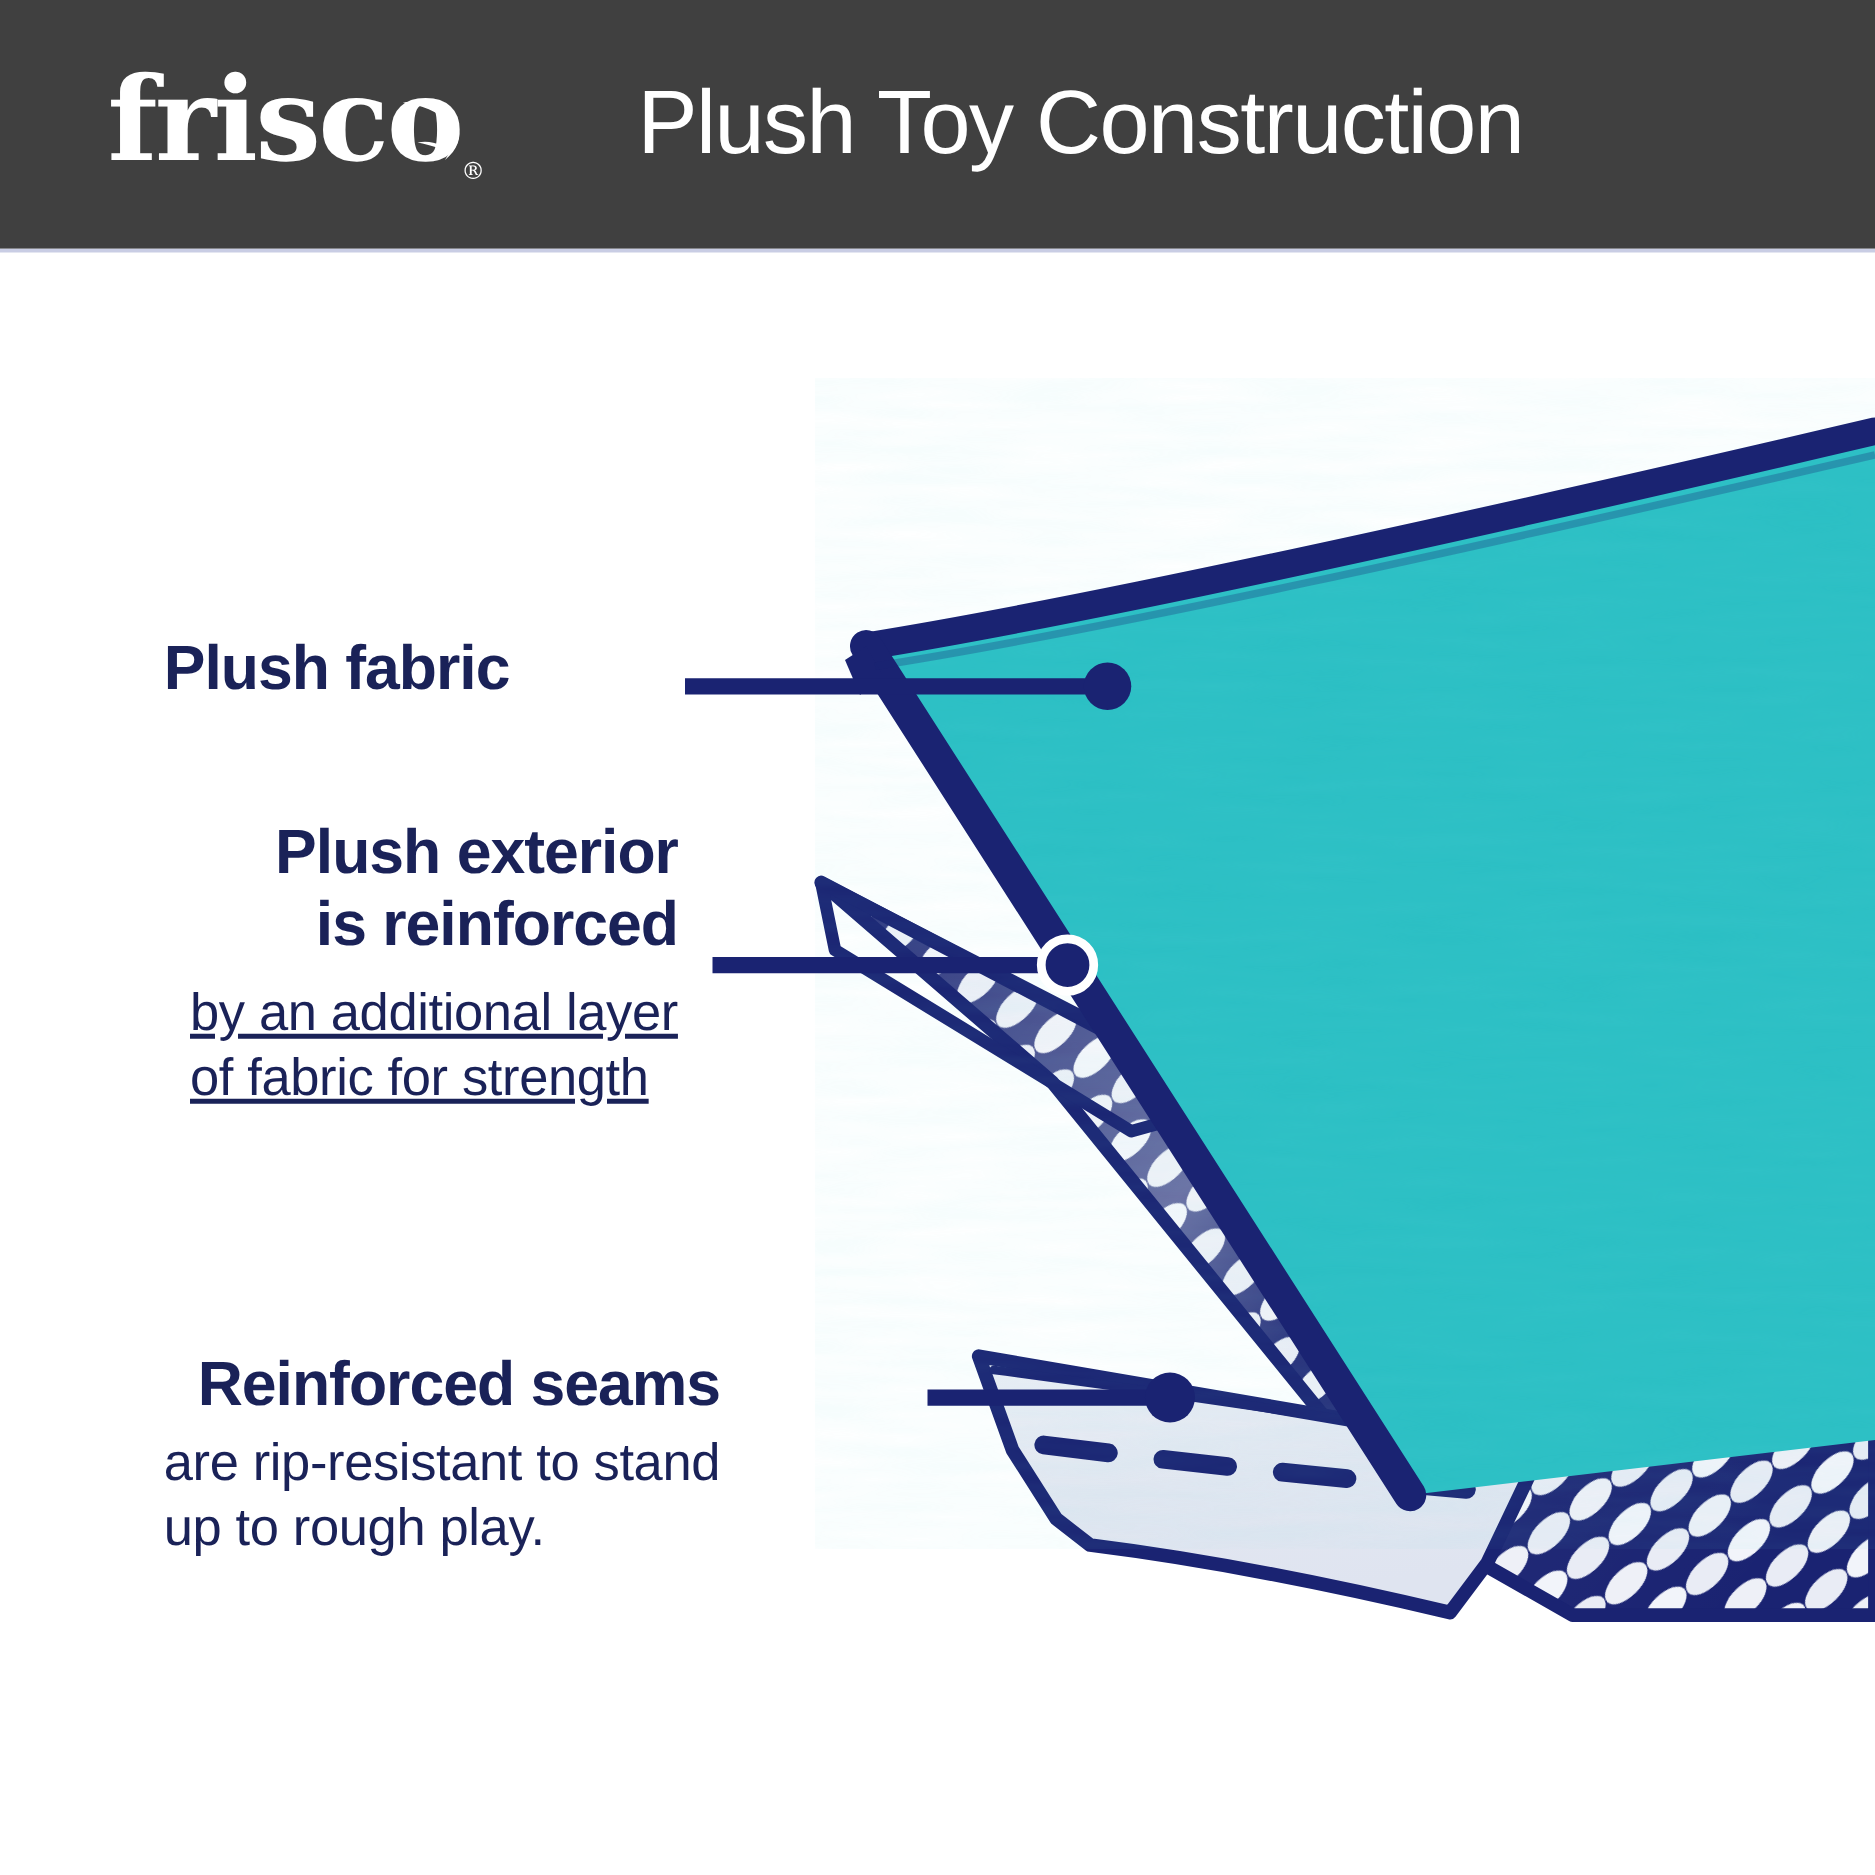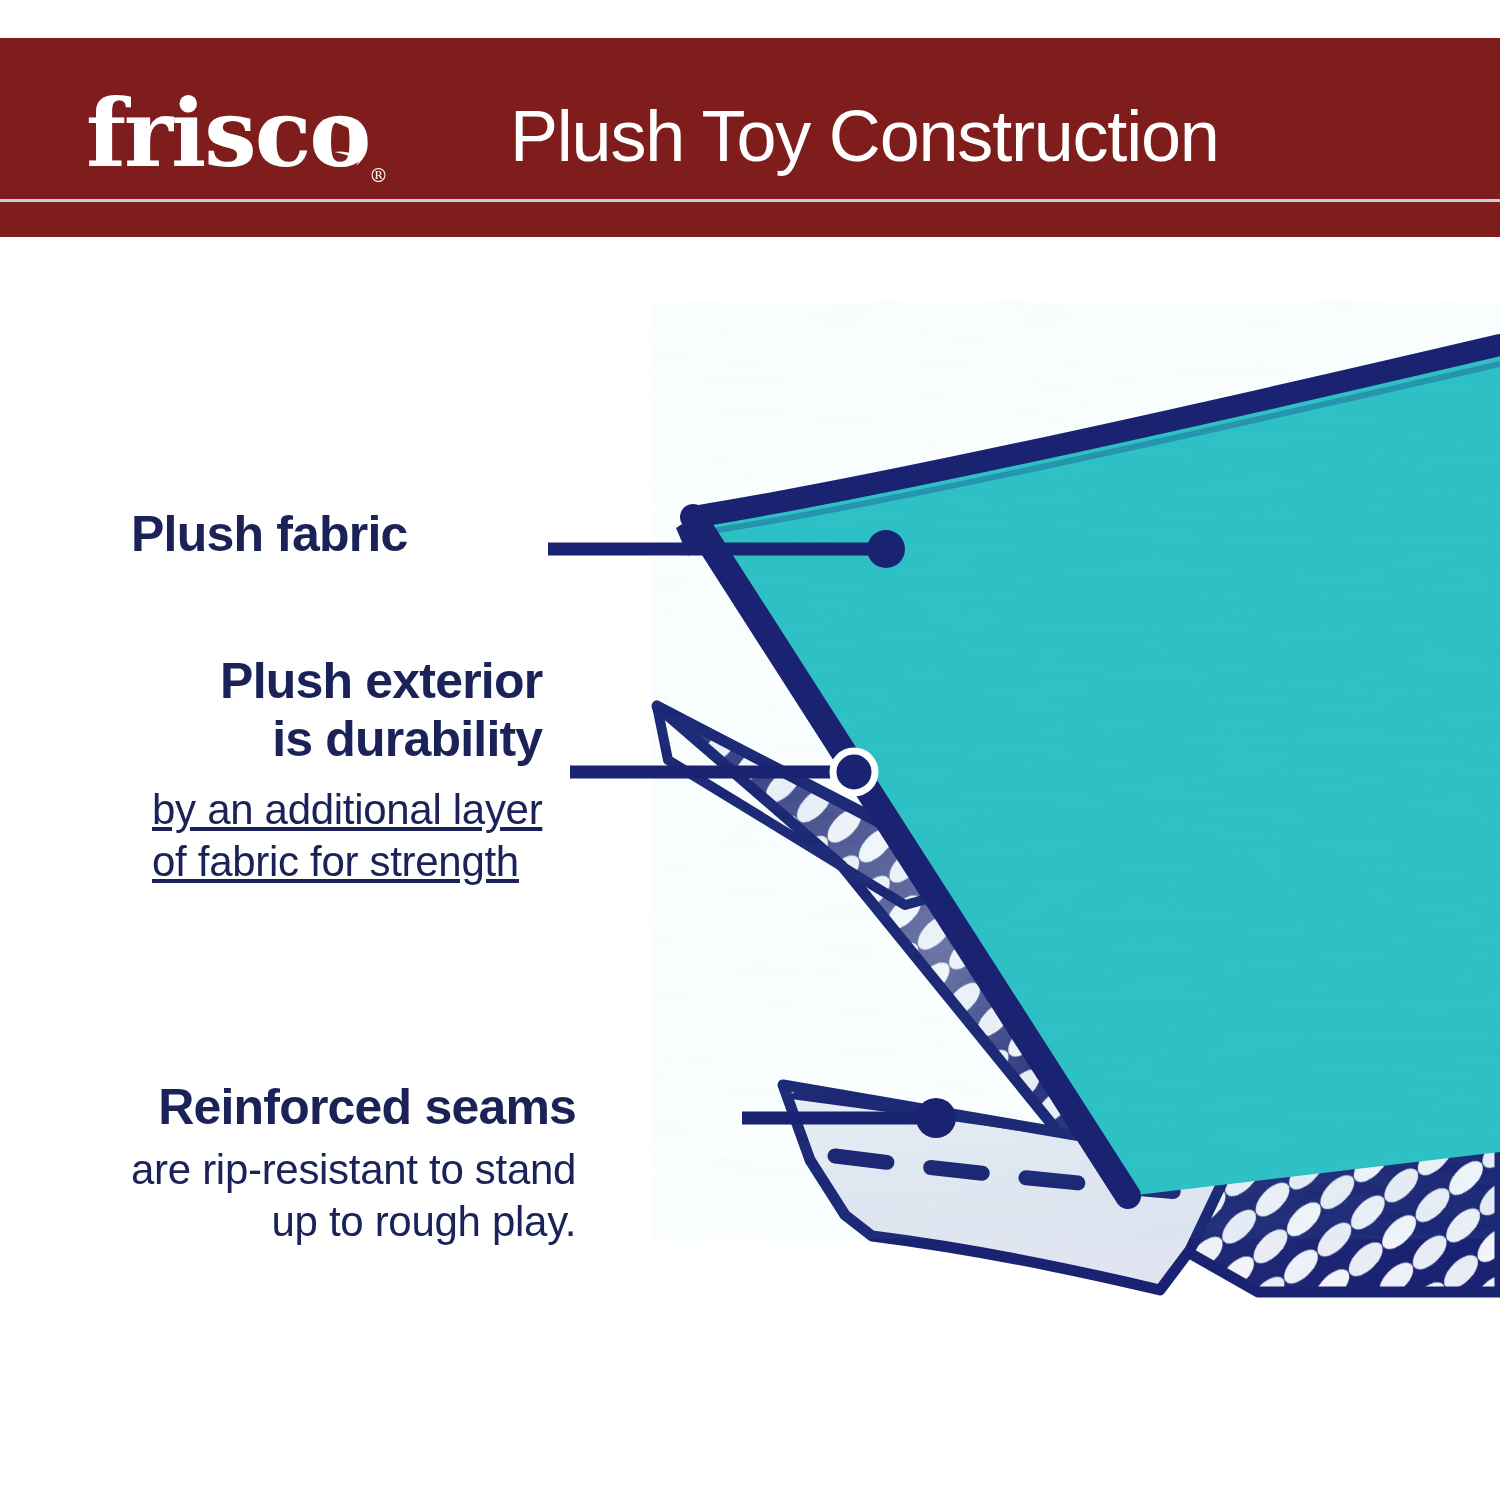--- a/index.html
+++ b/index.html
@@ -18,23 +18,22 @@
     overflow: hidden;
   }
 
   
   #header-bar {
     position: absolute;
     left: 0;
     top: 0;
     width: 1500px;
     height: 199px;
-    background: #7f1d1d;
+    background: #404040;
     box-sizing: border-box;
-    margin-top: 38px;
   }
   #header-underline {
     position: absolute;
     left: 0;
     top: 199px;
     width: 1500px;
     height: 3px;
     background: #c9cde4;
   }
   #brand-logo {
@@ -104,21 +103,21 @@
     line-height: 52px;
     letter-spacing: -0.3px;
     margin: 0;
   }
   .callout-body span { display: block; white-space: nowrap; }
 
   #callout-1 { left: 131px; top: 505px; }
   #callout-2 { left: 131px; top: 652px; margin-left: 21px; }
   #callout-2 .callout-body { margin-top: 16px; text-decoration: underline; }
   #callout-3 { left: 131px; top: 1078px; }
-  #callout-3 .callout-body { margin-top: 8px; text-align: right; }
+  #callout-3 .callout-body { margin-top: 8px; }
 
   
   #illustration {
     position: absolute;
     left: 0;
     top: 200px;
     width: 1500px;
     height: 1300px;
   }
 </style>
@@ -139,21 +138,21 @@
     <div id="header-title">Plush Toy Construction</div>
   </div>
   <div id="header-underline"></div>
 
   <div class="callout-block" id="callout-1">
     <p class="callout-heading">Plush fabric</p>
   </div>
 
   <div class="callout-block" id="callout-2">
     <p class="callout-heading">Plush exterior</p>
-    <p class="callout-heading">is durability</p>
+    <p class="callout-heading">is reinforced</p>
     <p class="callout-body">
       <span>by an additional layer</span>
       <span>of fabric for strength</span>
     </p>
   </div>
 
   <div class="callout-block" id="callout-3">
     <p class="callout-heading">Reinforced seams</p>
     <p class="callout-body">
       <span>are rip-resistant to stand</span>

